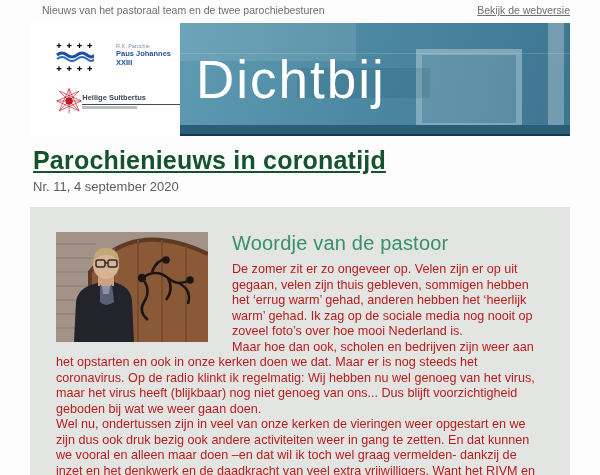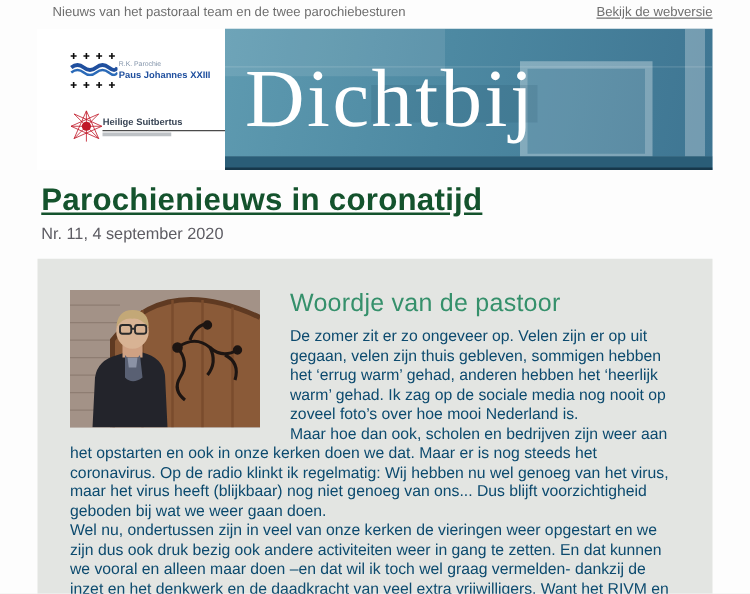--- a/index.html
+++ b/index.html
@@ -22,21 +22,21 @@
     margin: 7px 30px 0 30px;
     height: 113px;
     display: flex;
     background: #ffffff;
   }
   .logo-col {
     width: 150px; background: #ffffff; flex: 0 0 150px;
     display: flex; flex-direction: column; justify-content: center; gap: 14px;
     padding-left: 26px;
   }
-  .logo1 { display: flex; align-items: center; gap: 1px; }
+  .logo1 { display: flex; gap: 22px; }
   .crossrow { font-size: 6.5px; letter-spacing: 1.5px; color: #0a0a0a; line-height: 5px; text-align: center; }
   .logo1-txt .org { font-size: 5.5px; color: #8092a8; }
   .logo1-txt .nm  { font-size: 7.5px; font-weight: bold; color: #1f4f9e; }
   .logo2 { display: flex; align-items: center; gap: 0; }
   .logo2-txt { position: relative; }
   .logo2-txt .nm {
     font-size: 7.5px; font-weight: bold; color: #3a4656;
     border-bottom: 1px solid #4a4a4a; padding-bottom: 2px; padding-right: 34px;
     white-space: nowrap;
   }
@@ -50,42 +50,42 @@
   .p1 { left: 0; top: 0; width: 45%; height: 34%; background: rgba(255,255,255,0.10); }
   .p2 { right: 48px; top: 26px; width: 106px; height: 80px; background: rgba(255,255,255,0.14); border: 6px solid rgba(255,255,255,0.22); }
   .p3 { left: 30%; top: 40%; width: 34%; height: 26%; background: rgba(20,60,85,0.12); }
   .p4 { right: 6px; top: 0; width: 16px; height: 100%; background: rgba(255,255,255,0.28); }
   .p5 { left: 0; bottom: 10px; width: 100%; height: 1px; background: rgba(255,255,255,0.25); }
   .p6 { left: 0; top: 30px; width: 100%; height: 1px; background: rgba(255,255,255,0.15); }
   .p7 { left: 0; bottom: 0; width: 100%; height: 11px; background: #2a5d77; }
   .p8 { left: 0; bottom: 0; width: 100%; height: 2px; background: #16374a; }
   .banner-title {
     position: relative; z-index: 2;
-    color: #ffffff; font-size: 66px; font-weight: 300;
+    color: #ffffff; font-size: 53px; font-weight: 300;
     letter-spacing: 2px; padding-left: 16px; line-height: 0.9;
-    font-family: Liberation Serif, serif;
+    font-family: Liberation Sans, sans-serif;
   }
   
   .title-block { margin: 10px 30px 0 33px; }
   .title-block h1 { font-size: 25px; font-weight: bold; color: #14532d; letter-spacing: .2px; text-decoration: underline; }
   .issue { font-size: 13px; color: #5d5c63; margin-top: 4px; }
   
   .article-box {
     margin: 13px 30px 0 30px;
     background: #e3e5e2;
     padding: 25px 26px 30px 26px;
     height: 268px; 
   }
   .photo {
     float: left; width: 152px; height: 110px; margin-right: 24px; margin-bottom: 6px;
     position: relative; overflow: hidden; background: #9b8c82;
   }
   .article h2 { font-size: 20px; font-weight: normal; color: #35906b; margin-bottom: 7px; letter-spacing: .2px; }
   .article p, .article .para {
-    font-size: 12.6px; line-height: 15.5px; color: #0c4a6e; display: block;
+    font-size: 12.6px; line-height: 15.5px; color: #b91c1c; display: block;
   }
   
 </style>
 </head>
 <body>
 
 <div class="preheader">
   <span>Nieuws van het pastoraal team en de twee parochiebesturen</span>
   <a>Bekijk de webversie</a>
 </div>

